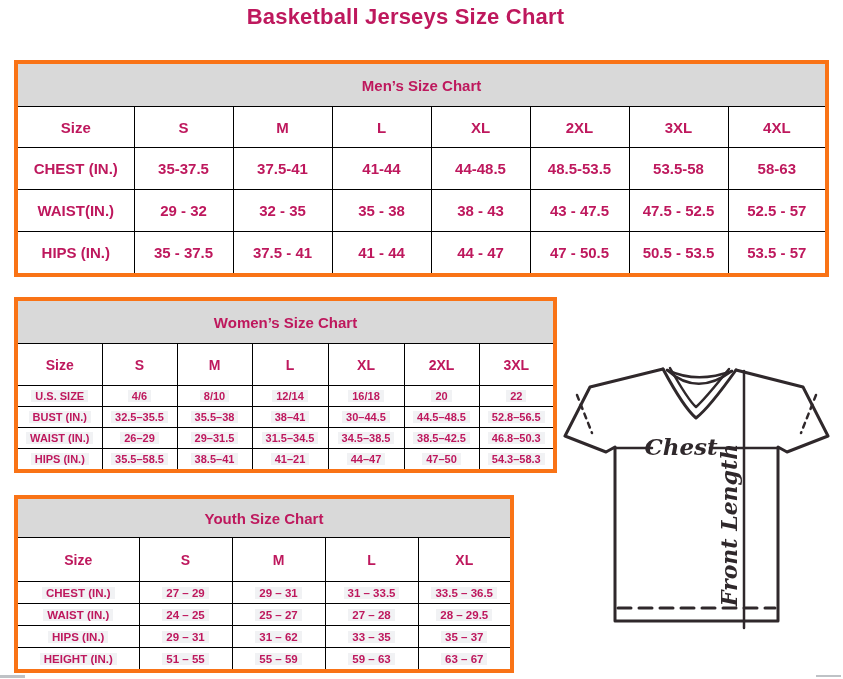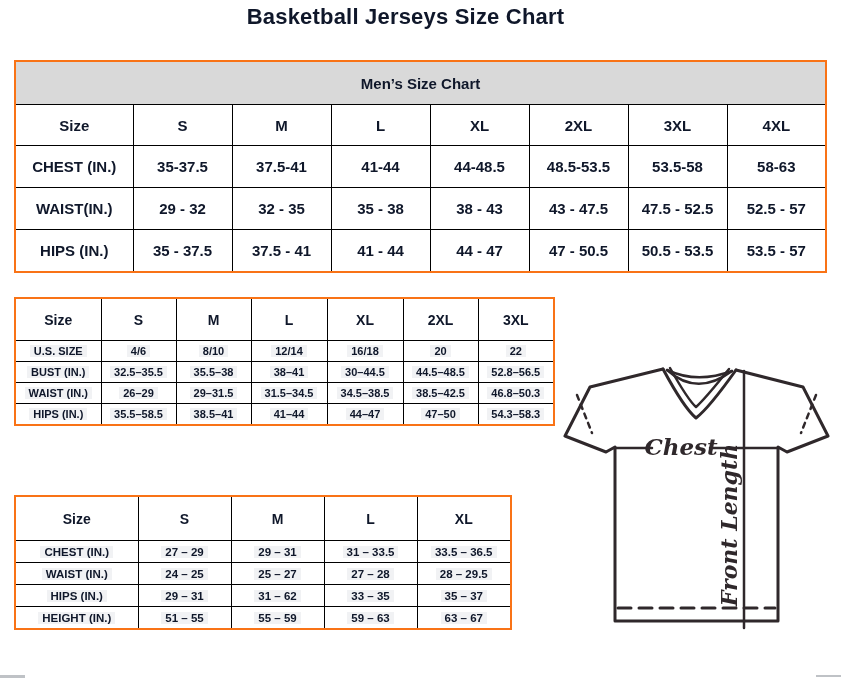--- a/index.html
+++ b/index.html
@@ -1,28 +1,28 @@
 <!DOCTYPE html>
 <html><head>
 <meta charset="utf-8">
 <style>
   html,body { margin:0; padding:0; background:#ffffff; }
   .canvas {
     position:relative; width:843px; height:679px; background:#ffffff;
-    font-family:"Liberation Sans", sans-serif; color:#0f172a;
+    font-family:"Liberation Sans", sans-serif; color:#be185d;
     overflow:hidden;
     text-decoration:underline;
   }
   .page-title {
     position:absolute; left:0; top:4px; width:811px;
     text-align:center; font-size:22px; font-weight:bold; letter-spacing:0.2px;
   }
   table.sizechart {
     position:absolute; border-collapse:collapse; table-layout:fixed;
-    border:2px solid #f97316; background:#fff;
+    border:4px solid #f97316; background:#fff;
   }
   table.sizechart td {
     border:1px solid #000; text-align:center; vertical-align:middle;
     font-weight:bold; padding:0; overflow:hidden; white-space:nowrap;
   }
   tr.band td { background:#d9d9d9; font-size:15px; }
 
   
   table.men { left:14px; top:60px; width:811px; }
   table.men tr.band td { height:42px; }
@@ -126,20 +126,23 @@
     <colgroup>
       <col style="width:86px">
         <col style="width:75px">
         <col style="width:75px">
         <col style="width:76px">
       <col style="width:76px">
         <col style="width:75px">
         <col style="width:76px">
     </colgroup>
     <tbody>
+        <tr class="band">
+      <td colspan="7">Women’s Size Chart</td>
+    </tr>
     <tr class="sizerow">
       <td>Size</td>
       <td>S</td>
       <td>M</td>
       <td>L</td>
       <td>XL</td>
       <td>2XL</td>
       <td>3XL</td>
     </tr>
     <tr class="datarow">
@@ -166,37 +169,40 @@
       <td><span class="hl">29–31.5</span></td>
       <td><span class="hl">31.5–34.5</span></td>
       <td><span class="hl">34.5–38.5</span></td>
       <td><span class="hl">38.5–42.5</span></td>
       <td><span class="hl">46.8–50.3</span></td>
     </tr>
     <tr class="datarow">
       <td><span class="hl">HIPS (IN.)</span></td>
       <td><span class="hl">35.5–58.5</span></td>
       <td><span class="hl">38.5–41</span></td>
-      <td><span class="hl">41–44</span></td>
+      <td><span class="hl">41–21</span></td>
       <td><span class="hl">44–47</span></td>
       <td><span class="hl">47–50</span></td>
       <td><span class="hl">54.3–58.3</span></td>
     </tr>
   </tbody>
     </table>
 
   <table class="sizechart youth">
     <colgroup>
       <col style="width:123px">
         <col style="width:93px">
         <col style="width:93px">
         <col style="width:93px">
         <col style="width:94px">
     </colgroup>
     <tbody>
+        <tr class="band">
+      <td colspan="5">Youth Size Chart</td>
+    </tr>
     <tr class="sizerow">
       <td>Size</td>
       <td>S</td>
       <td>M</td>
       <td>L</td>
       <td>XL</td>
     </tr>
     <tr class="datarow">
       <td><span class="hl">CHEST (IN.)</span></td>
       <td><span class="hl">27 – 29</span></td>

